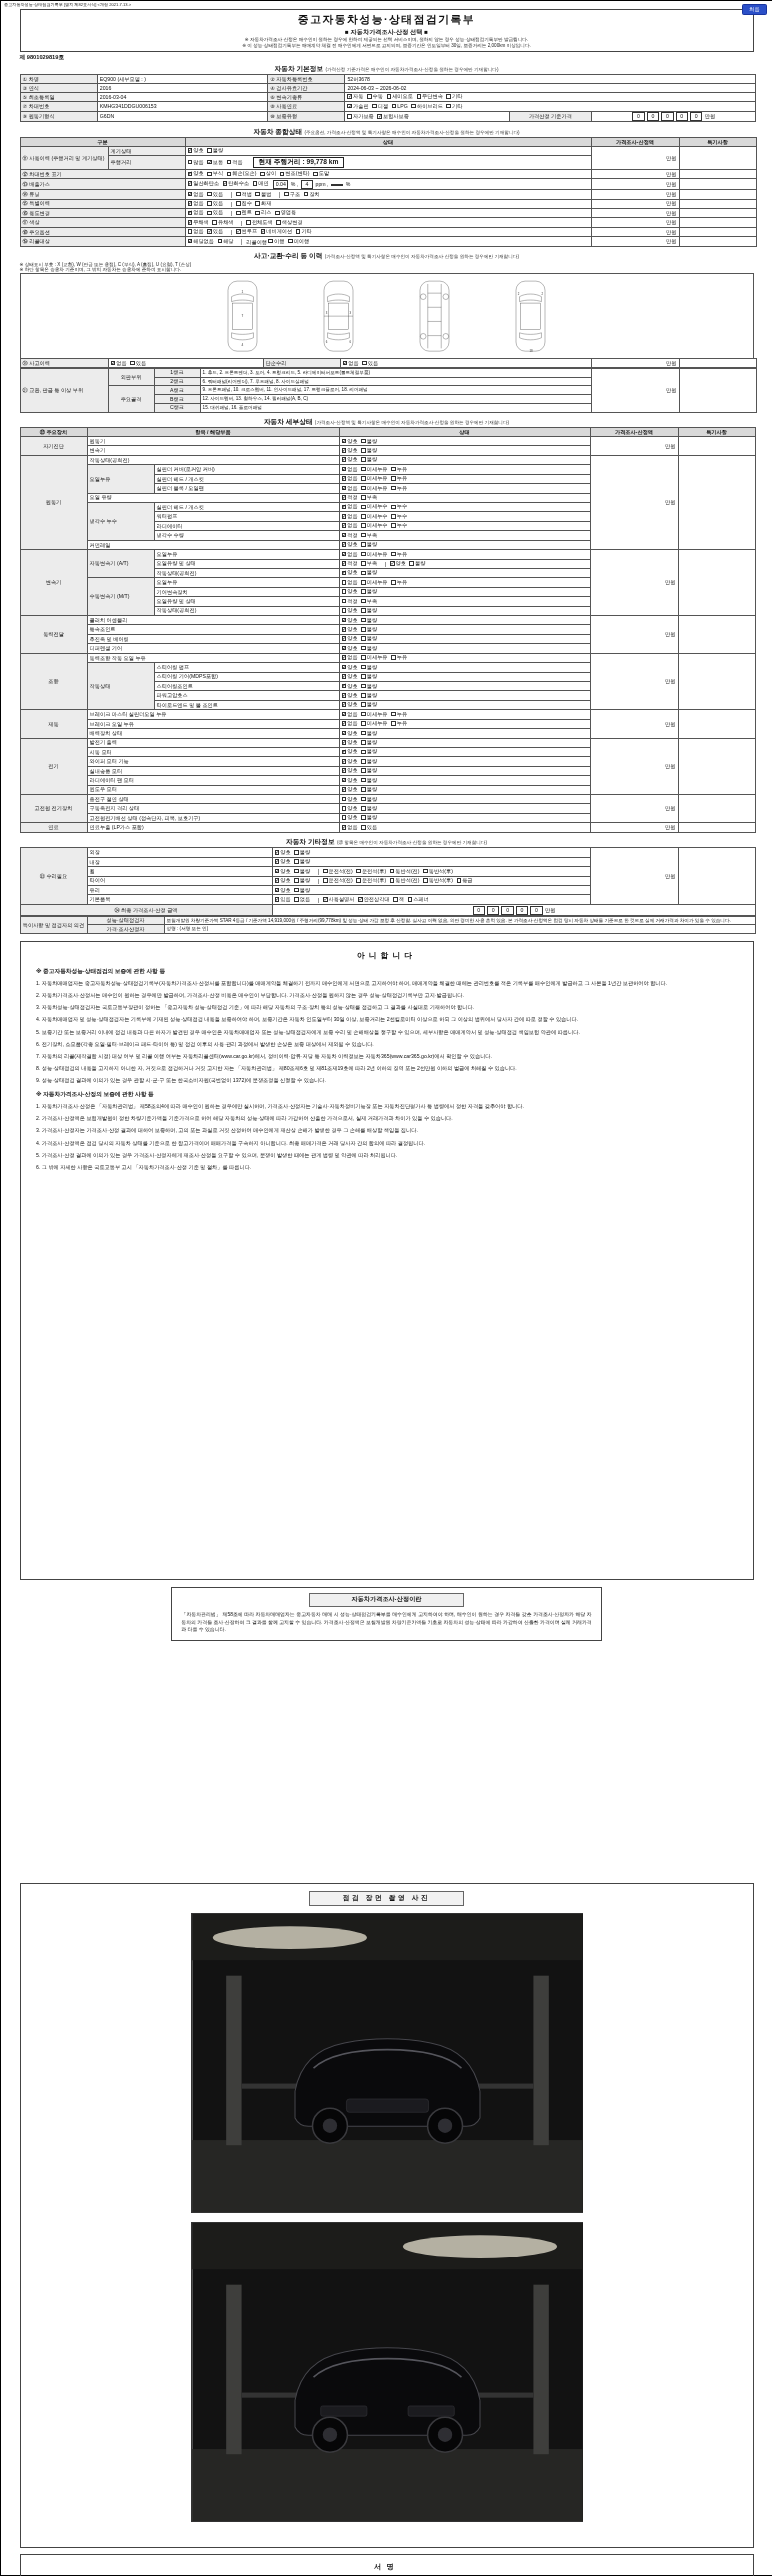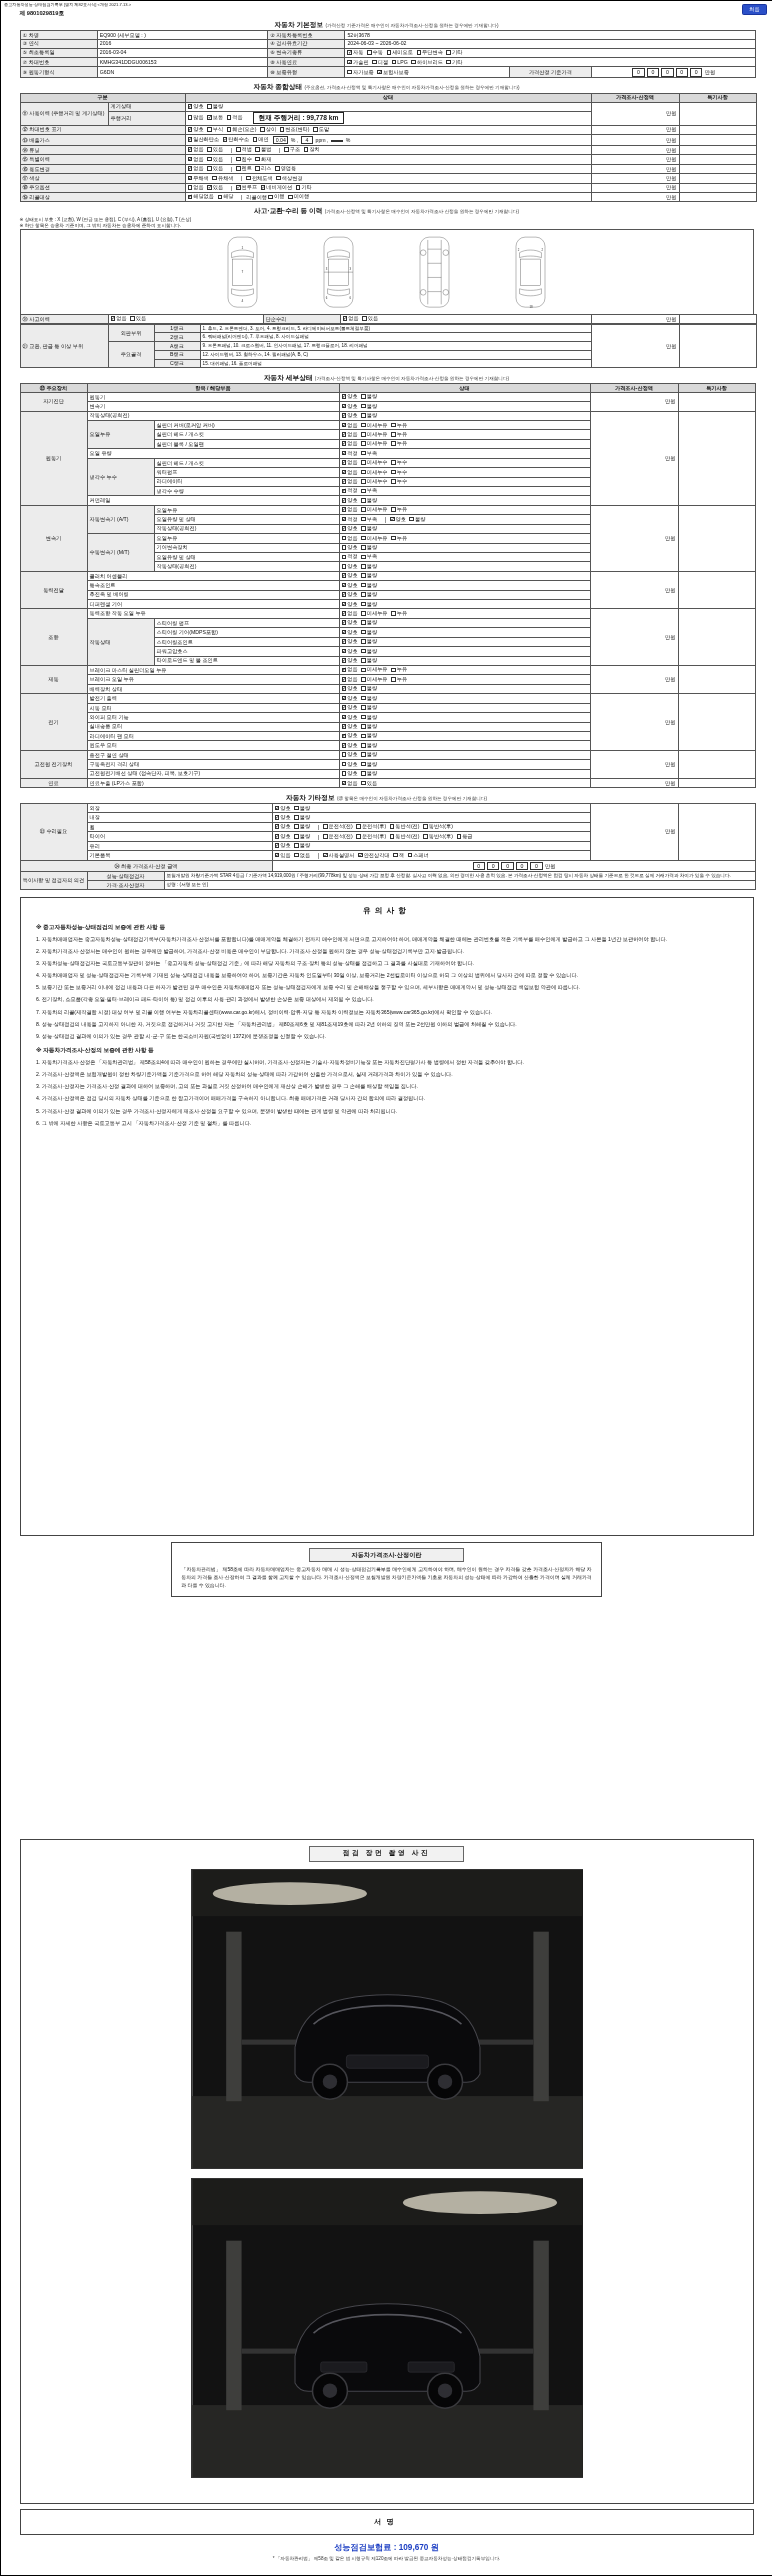--- a/index.html
+++ b/index.html
@@ -47,20 +47,26 @@
 .fee{text-align:center;color:var(--accent,#1d3fc4);font-weight:bold;font-size:8.2px;margin-top:6.2px}
 .footnote{text-align:center;font-size:4.6px;color:#333;margin-top:3.1px}
 </style>
 </head>
 <body>
 
 <div class="page">
   <div class="topstrip">중고자동차성능·상태점검기록부 [별지 제82호서식] &lt;개정 2021.7.13.&gt;</div>
   <button class="home-btn">처음</button>
 
+  <div class="hd">
+    <div class="hd-title">중고자동차성능·상태점검기록부</div>
+    <div class="hd-sub">■ 자동차가격조사·산정 선택 ■</div>
+    <div class="hd-note">※ 자동차가격조사·산정은 매수인이 원하는 경우에 한하여 제공되는 선택 서비스이며, 원하지 않는 경우 성능·상태점검기록부만 발급됩니다.</div>
+    <div class="hd-note">※ 이 성능·상태점검기록부는 매매계약 체결 전 매수인에게 서면으로 고지되며, 보증기간은 인도일부터 30일, 보증거리는 2,000km 이상입니다.</div>
+  </div>
 
   <div class="docno">제 9801029819호</div>
 
   <div class="sec" id="sec-basic">
       <div class="sec-title"><b>자동차 기본정보</b>  <span class="note">(가격산정 기준가격은 매수인이 자동차가격조사·산정을 원하는 경우에만 기재합니다)</span></div>
       <table class="tbl">
         <colgroup>
           <col style="width:77px">
           <col style="width:170px">
           <col style="width:77px">
@@ -579,21 +585,21 @@
           </tr>
           <tr>
             <td class="lbl ctr">가격·조사산정자</td>
             <td class="sm">성명 :                          (서명 또는 인)</td>
           </tr>
         </tbody>
       </table>
     </div>
 
   <div class="notice" id="sec-notice">
-      <h2>유의사항</h2>
+      <h2>아니합니다</h2>
       <h3>※ 중고자동차성능·상태점검의 보증에 관한 사항 등</h3>
       <p>1. 자동차매매업자는 중고자동차성능·상태점검기록부(자동차가격조사·산정서를 포함합니다)를 매매계약을 체결하기 전까지 매수인에게 서면으로 고지하여야 하며, 매매계약을 체결한 때에는 관리번호를 적은 기록부를 매수인에게 발급하고 그 사본을 1년간 보관하여야 합니다.</p>
       <p>2. 자동차가격조사·산정서는 매수인이 원하는 경우에만 발급하며, 가격조사·산정 비용은 매수인이 부담합니다. 가격조사·산정을 원하지 않는 경우 성능·상태점검기록부만 고지·발급됩니다.</p>
       <p>3. 자동차성능·상태점검자는 국토교통부장관이 정하는 「중고자동차 성능·상태점검 기준」에 따라 해당 자동차의 구조·장치 등의 성능·상태를 점검하고 그 결과를 사실대로 기재하여야 합니다.</p>
       <p>4. 자동차매매업자 및 성능·상태점검자는 기록부에 기재된 성능·상태점검 내용을 보증하여야 하며, 보증기간은 자동차 인도일부터 30일 이상, 보증거리는 2천킬로미터 이상으로 하되 그 이상의 범위에서 당사자 간에 따로 정할 수 있습니다.</p>
       <p>5. 보증기간 또는 보증거리 이내에 점검 내용과 다른 하자가 발견된 경우 매수인은 자동차매매업자 또는 성능·상태점검자에게 보증 수리 및 손해배상을 청구할 수 있으며, 세부사항은 매매계약서 및 성능·상태점검 책임보험 약관에 따릅니다.</p>
       <p>6. 전기장치, 소모품(각종 오일·필터·브레이크 패드·타이어 등) 및 점검 이후의 사용·관리 과정에서 발생한 손상은 보증 대상에서 제외될 수 있습니다.</p>
       <p>7. 자동차의 리콜(제작결함 시정) 대상 여부 및 리콜 이행 여부는 자동차리콜센터(www.car.go.kr)에서, 정비이력·압류·저당 등 자동차 이력정보는 자동차365(www.car365.go.kr)에서 확인할 수 있습니다.</p>
       <p>8. 성능·상태점검의 내용을 고지하지 아니한 자, 거짓으로 점검하거나 거짓 고지한 자는 「자동차관리법」 제80조제6호 및 제81조제19호에 따라 2년 이하의 징역 또는 2천만원 이하의 벌금에 처해질 수 있습니다.</p>
       <p>9. 성능·상태점검 결과에 이의가 있는 경우 관할 시·군·구 또는 한국소비자원(국번없이 1372)에 분쟁조정을 신청할 수 있습니다.</p>

